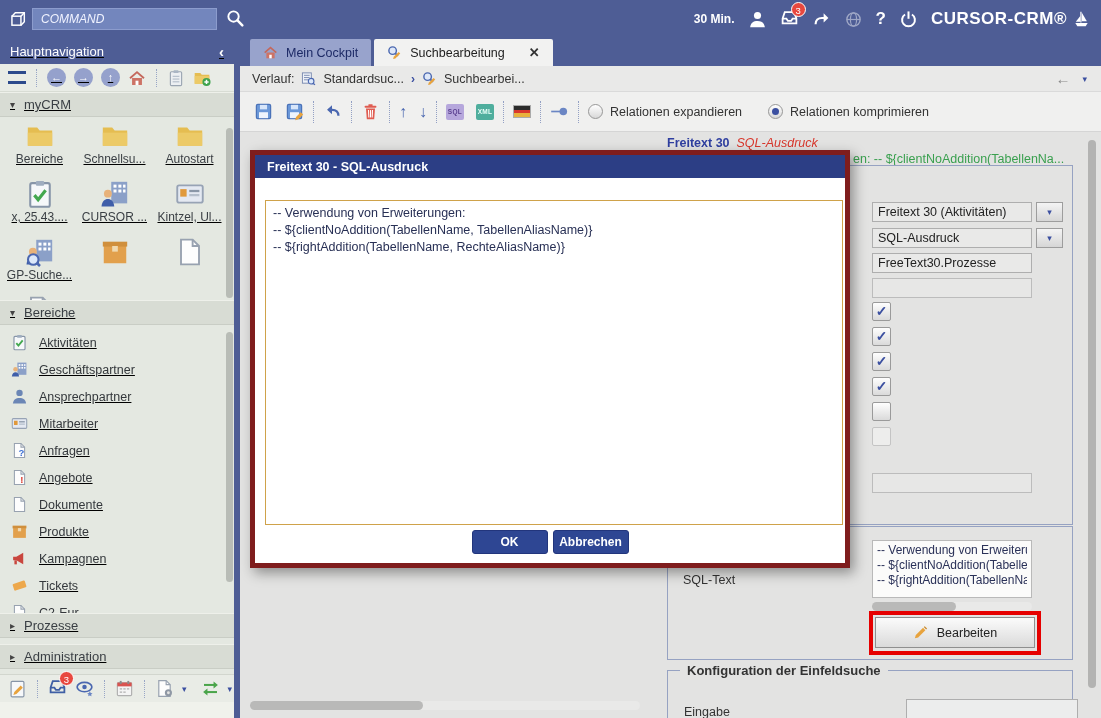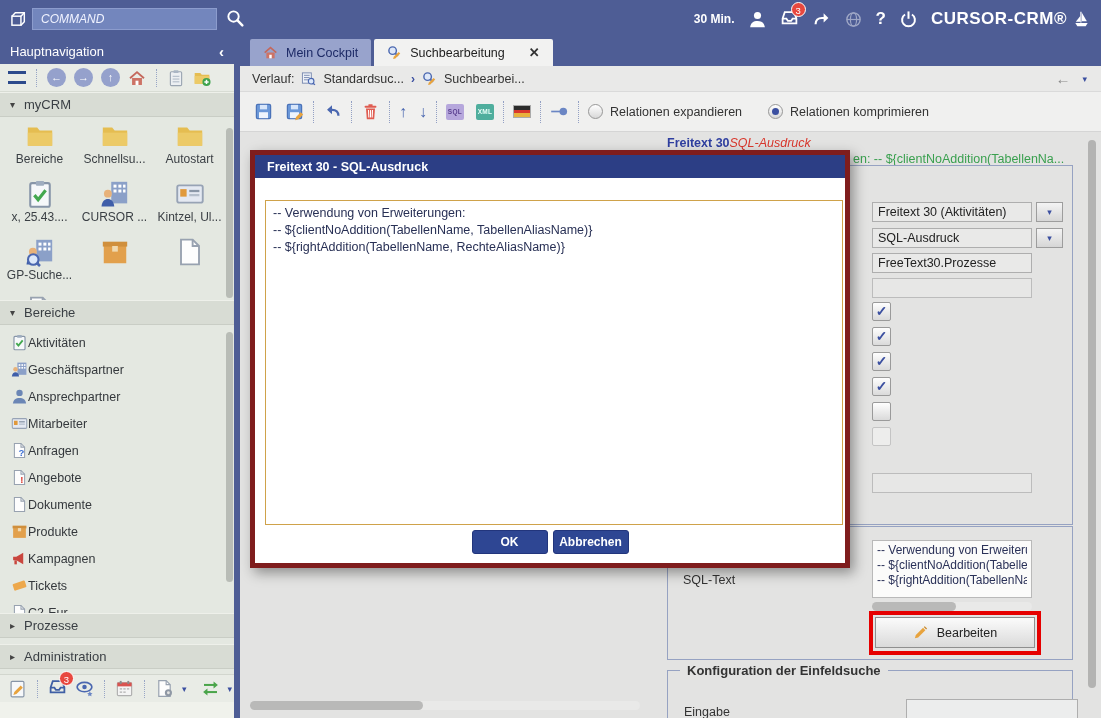--- a/index.html
+++ b/index.html
@@ -19,21 +19,21 @@
   .ticon { width:19px; height:19px; color:#fff; }
   .traywrap { position:relative; }
   .badge { position:absolute; top:-6px; right:-7px; min-width:15px; height:15px; border-radius:8px;
     background:#e8483f; color:#fff; font-size:9.5px; line-height:15px; text-align:center; padding:0 3px;
     border:1px solid #fff; }
   .help { font-size:17px; font-weight:bold; }
   .brand { font-size:17px; font-weight:bold; letter-spacing:.5px; }
   .dim { opacity:.45; }
 
   
-  .sidebar { position:absolute; left:0; top:38px; width:234px; height:680px; background:#e4e8e1; overflow:hidden; }
+  .sidebar { position:absolute; left:0; top:38px; width:234px; height:680px; background:#e4e8e1; overflow:hidden;text-decoration:underline; }
   .splitter { position:absolute; left:234px; top:38px; width:6px; height:680px; background:#4e5d95; }
   .side-title { height:26px; background:#4e5d95; color:#fff; font-size:13px;
     display:flex; align-items:center; padding:0 10px; }
   .side-title .sp { flex:1; }
   .collapse { font-size:15px; font-weight:bold; cursor:pointer; }
   .side-tools { height:28px; display:flex; align-items:center; padding-left:8px; gap:8px;
     background:#e9ece6; border-bottom:1px solid #d8dcd4; }
   .burger { width:18px; height:13px; border-top:3px solid #2c4a8c; border-bottom:3px solid #2c4a8c; }
   .dotsep { width:1px; height:18px; border-left:1px dotted #98a6c6; margin:0 2px; }
   .cbtn { width:19px; height:19px; border-radius:50%; background:#95a1cc; color:#fff; font-size:11px;
@@ -41,21 +41,21 @@
   .sicon { width:18px; height:18px; }
   .sec { height:25px; background:#d8dcd4; border-top:1px solid #eef0ea; border-bottom:1px solid #c9cdc5;
     display:flex; align-items:center; gap:9px; padding-left:10px; font-size:13px; color:#3a3f44; }
   .sec .tri { font-size:10px; color:#444; }
   .tiles { height:183px; overflow:hidden; padding:4px 10px 0 2px; display:grid;
     grid-template-columns:repeat(3,75px); grid-auto-rows:58px; justify-content:start; }
   .tile { display:flex; flex-direction:column; align-items:center; color:#3a3f44; font-size:12px; }
   .tile svg { width:30px; height:30px; }
   .tl { margin-top:1px; max-width:72px; white-space:nowrap; overflow:hidden; }
   .slist { height:288px; overflow:hidden; padding-top:4px; }
-  .litem { height:27px; display:flex; align-items:center; padding-left:11px; font-size:12.5px; color:#34383c; }
+  .litem { height:27px; display:flex; align-items:center; gap:11px; padding-left:11px; font-size:12.5px; color:#34383c; }
   .litem svg { width:17px; height:17px; flex:none; }
   .gap6 { height:6px; background:#e4e8e1; }
   .side-bottom { position:absolute; left:0; bottom:16px; width:234px; height:28px; background:#e9ece6;
     border-top:1px solid #d2d6ce; display:flex; align-items:center; gap:8px; padding-left:8px; }
   .side-bottom svg { width:19px; height:19px; }
   .side-foot { position:absolute; left:0; bottom:0; width:234px; height:16px; background:#f0f2ec; }
   .mini-tri { color:#3b4fa0; font-size:9px; }
   .sthumb { position:absolute; width:7px; border-radius:4px; background:#b8bcb6; left:226px; }
 
   
@@ -86,21 +86,21 @@
   .flag i { display:block; height:33.3%; }
   .arrowglyph { color:#4a67b0; font-size:16px; font-weight:bold; }
   .radio { width:15px; height:15px; border-radius:50%; background:linear-gradient(#fff,#d8d8d8);
     border:1px solid #979797; margin-right:7px; flex:none; }
   .radio.sel::after { content:""; display:block; width:7px; height:7px; border-radius:50%;
     background:#3b4fa0; margin:3px 0 0 3px; }
   .radiowrap { display:flex; align-items:center; margin-right:26px; }
 
   .content { position:absolute; left:0; top:94px; width:861px; height:586px; background:#e3e3e2; overflow:hidden; }
   .page-title { position:absolute; left:14px; top:21px; font-size:13px; font-weight:bold; color:#3c3c3c; }
-  .fheader { position:absolute; left:427px; top:4px; font-size:12.5px; display:flex; }
+  .fheader { position:absolute; left:427px; top:4px; font-size:12.5px; display:flex; gap:7px; }
   .fname { color:#2f3fa0; font-weight:bold; }
   .ftype { color:#d9372c; font-style:italic; }
   .hint { position:absolute; left:613px; top:20px; width:228px; font-size:12.5px; color:#3aa04f;
     white-space:nowrap; overflow:hidden; }
   .gbox { position:absolute; border:1px solid #96a2c2; }
   .fld { position:absolute; height:20px; background:#e9e9e8; border:1px solid #aeaeae; font-size:12.5px;
     color:#222; padding:2px 5px; white-space:nowrap; overflow:hidden; width:160px; }
   .fld.empty { background:#e7e7e6; border-color:#bcbcbc; }
   .drop { position:absolute; width:27px; height:20px; background:linear-gradient(#f4f4f4,#d6d6d6);
     border:1px solid #9d9d9d; color:#3b4fa0; font-size:9px; text-align:center; line-height:18px; }

